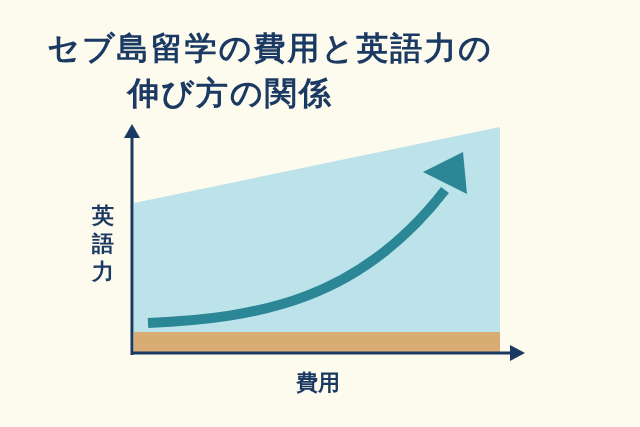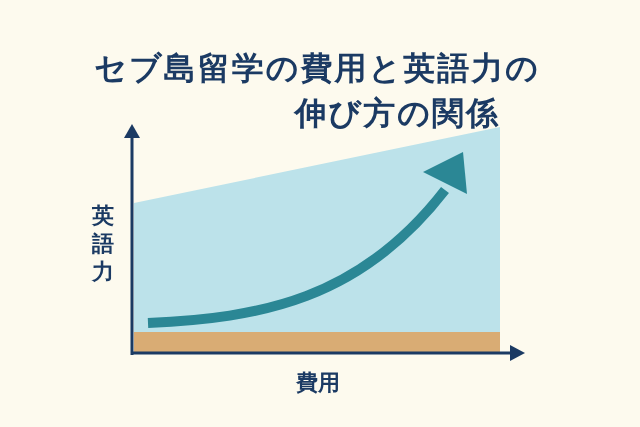--- a/index.html
+++ b/index.html
@@ -1,17 +1,17 @@
 <!DOCTYPE html>
 <html><head>
 <meta charset="utf-8">
 <style>
   html,body{margin:0;padding:0;}
   body{width:640px;height:427px;background:#fdfaee;position:relative;overflow:hidden;font-family:"DejaVu Sans",sans-serif;}
-  .title{position:absolute;left:0;width:540px;text-align:right;color:#1b3a63;font-weight:bold;font-size:32px;letter-spacing:2px;line-height:40px;margin-top:20px;}
+  .title{position:absolute;left:0;width:540px;text-align:center;color:#1b3a63;font-weight:bold;font-size:32px;letter-spacing:2px;line-height:40px;}
   .t1{top:28px;}
   .t2{top:73px;left:-40px;}
   svg.chart{position:absolute;left:0;top:0;}
   .ylabel{position:absolute;left:90px;top:202px;width:26px;color:#1b3a63;font-weight:bold;font-size:22px;line-height:28px;text-align:center;}
   .xlabel{position:absolute;left:296px;top:368px;color:#1b3a63;font-weight:bold;font-size:22px;text-align:right;}
 </style>
 </head>
 <body>
 
 <div class="title t1">セブ島留学の費用と英語力の</div>

